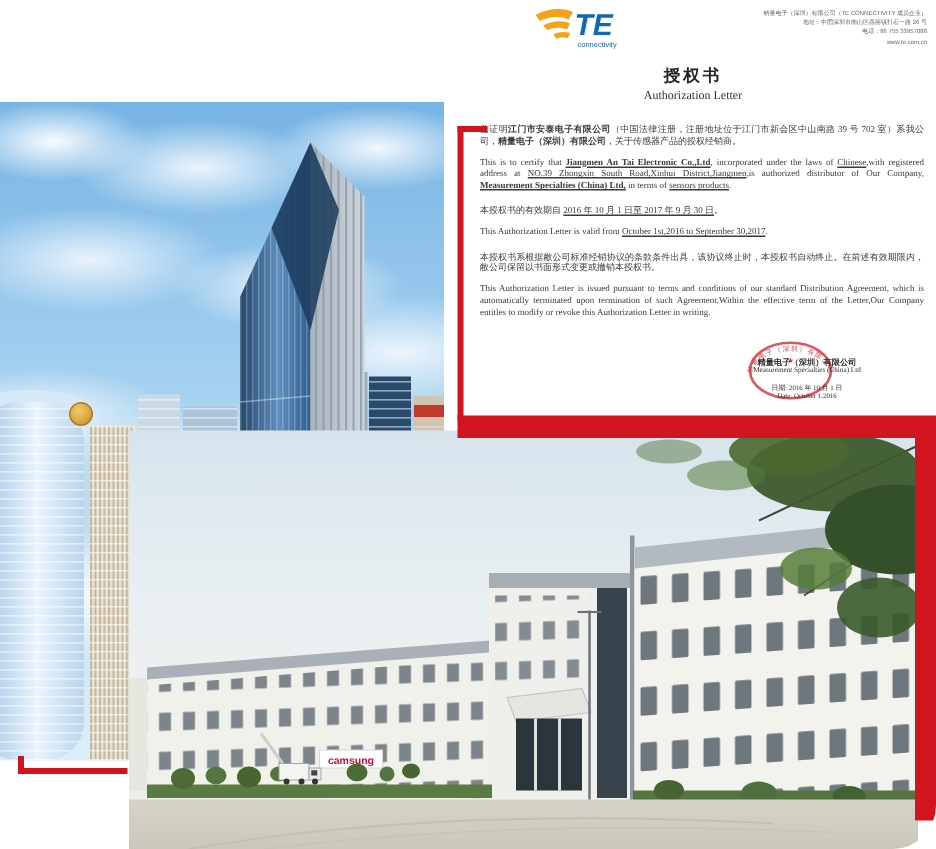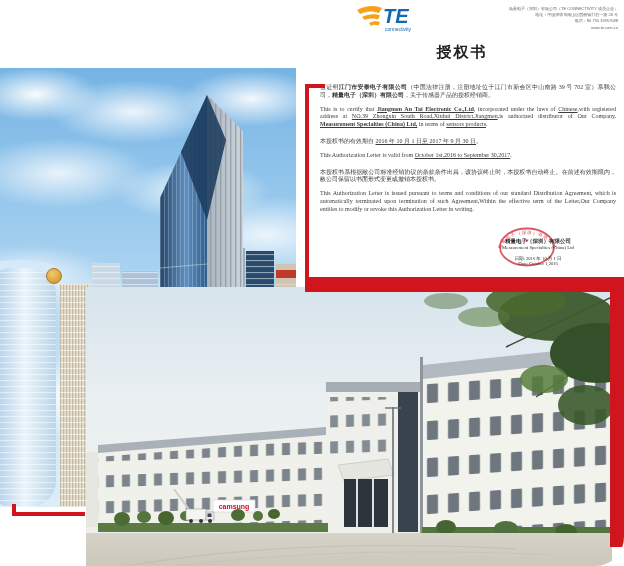--- a/index.html
+++ b/index.html
@@ -27,21 +27,21 @@
   .photo-factory{position:absolute;left:86px;top:287px;width:526px;height:279px;z-index:2;
     background:linear-gradient(180deg,#d7e4ec 0%,#e9eff2 40%,#f1f1ee 75%,#ecebe6 100%);}
   .photo-factory svg{position:absolute;left:0;top:0;}
 
   
   .doc{position:absolute;left:300px;top:0;width:324px;height:292px;z-index:2;
        font-family:"Liberation Serif",serif;color:#3b3b3b;}
   .te-logo{position:absolute;left:54px;top:3px;width:60px;height:31px;}
   .letterhead{position:absolute;right:6px;top:6px;text-align:right;font-size:4px;
               line-height:1.55;color:#666;font-family:"Liberation Sans",sans-serif;}
-  .title-zh{position:absolute;left:0;right:0;top:43px;text-align:center;font-size:15px;
+  .title-zh{position:absolute;left:0;right:0;top:43px;text-align:center;font-size:11px;
             font-weight:700;color:#222;letter-spacing:2px;}
   .title-en{position:absolute;left:0;right:0;top:59px;text-align:center;font-size:8px;color:#333;}
   .doc-body{position:absolute;left:20px;right:8px;top:84px;font-size:6px;line-height:7.8px;
             text-align:justify;}
   .doc-body p{margin:0 0 6px 0;}
   .doc-body p.sp{margin-bottom:9px;}
   .st-b{font-weight:700;}
   .st-u{text-decoration:underline;}
   .sig{position:absolute;left:160px;top:222px;width:156px;text-align:center;}
   .stamp{position:absolute;left:36px;top:2px;width:62px;height:46px;opacity:.92;}
@@ -252,20 +252,21 @@
     </svg>
 
     <div class="letterhead">
       <div>精量电子（深圳）有限公司（TE CONNECTIVITY 成员企业）</div>
       <div>地址：中国深圳市南山区西丽镇打石一路 26 号</div>
       <div>电话：86 755 33957088</div>
       <div>www.te.com.cn</div>
     </div>
 
     <div class="title-zh">授权书</div>
+    <div class="title-en">Authorization Letter</div>
 
     <div class="doc-body">
       <p><span>兹证明</span><span class="st-b">江门市安泰电子有限公司</span><span>（中国法律注册，注册地址位于江门市新会区中山南路 39 号 702 室）系我公司，</span><span class="st-b">精量电子（深圳）有限公司</span><span>，关于传感器产品的授权经销商。</span></p>
       <p class="sp"><span>This is to certify that </span><span class="st-b st-u">Jiangmen An Tai Electronic Co.,Ltd</span><span>, incorporated under the laws of </span><span class="st-u">Chinese</span><span>,with registered address at </span><span class="st-u">NO.39 Zhongxin South Road,Xinhui District,Jiangmen</span><span>,is authorized distributor of Our Company, </span><span class="st-b st-u">Measurement Specialties (China) Ltd,</span><span> in terms of </span><span class="st-u">sensors products</span><span>.</span></p>
       <p><span>本授权书的有效期自 </span><span class="st-u">2016 年 10 月 1 日至 2017 年 9 月 30 日</span><span>。</span></p>
       <p class="sp"><span>This Authorization Letter is valid from </span><span class="st-u">October 1st,2016 to September 30,2017</span><span>.</span></p>
       <p><span>本授权书系根据敝公司标准经销协议的条款条件出具，该协议终止时，本授权书自动终止。在前述有效期限内，敝公司保留以书面形式变更或撤销本授权书。</span></p>
       <p><span>This Authorization Letter is issued pursuant to terms and conditions of our standard Distribution Agreement, which is automatically terminated upon termination of such Agreement,Within the effective term of the Letter,Our Company entitles to modify or revoke this Authorization Letter in writing.</span></p>
     </div>
 

